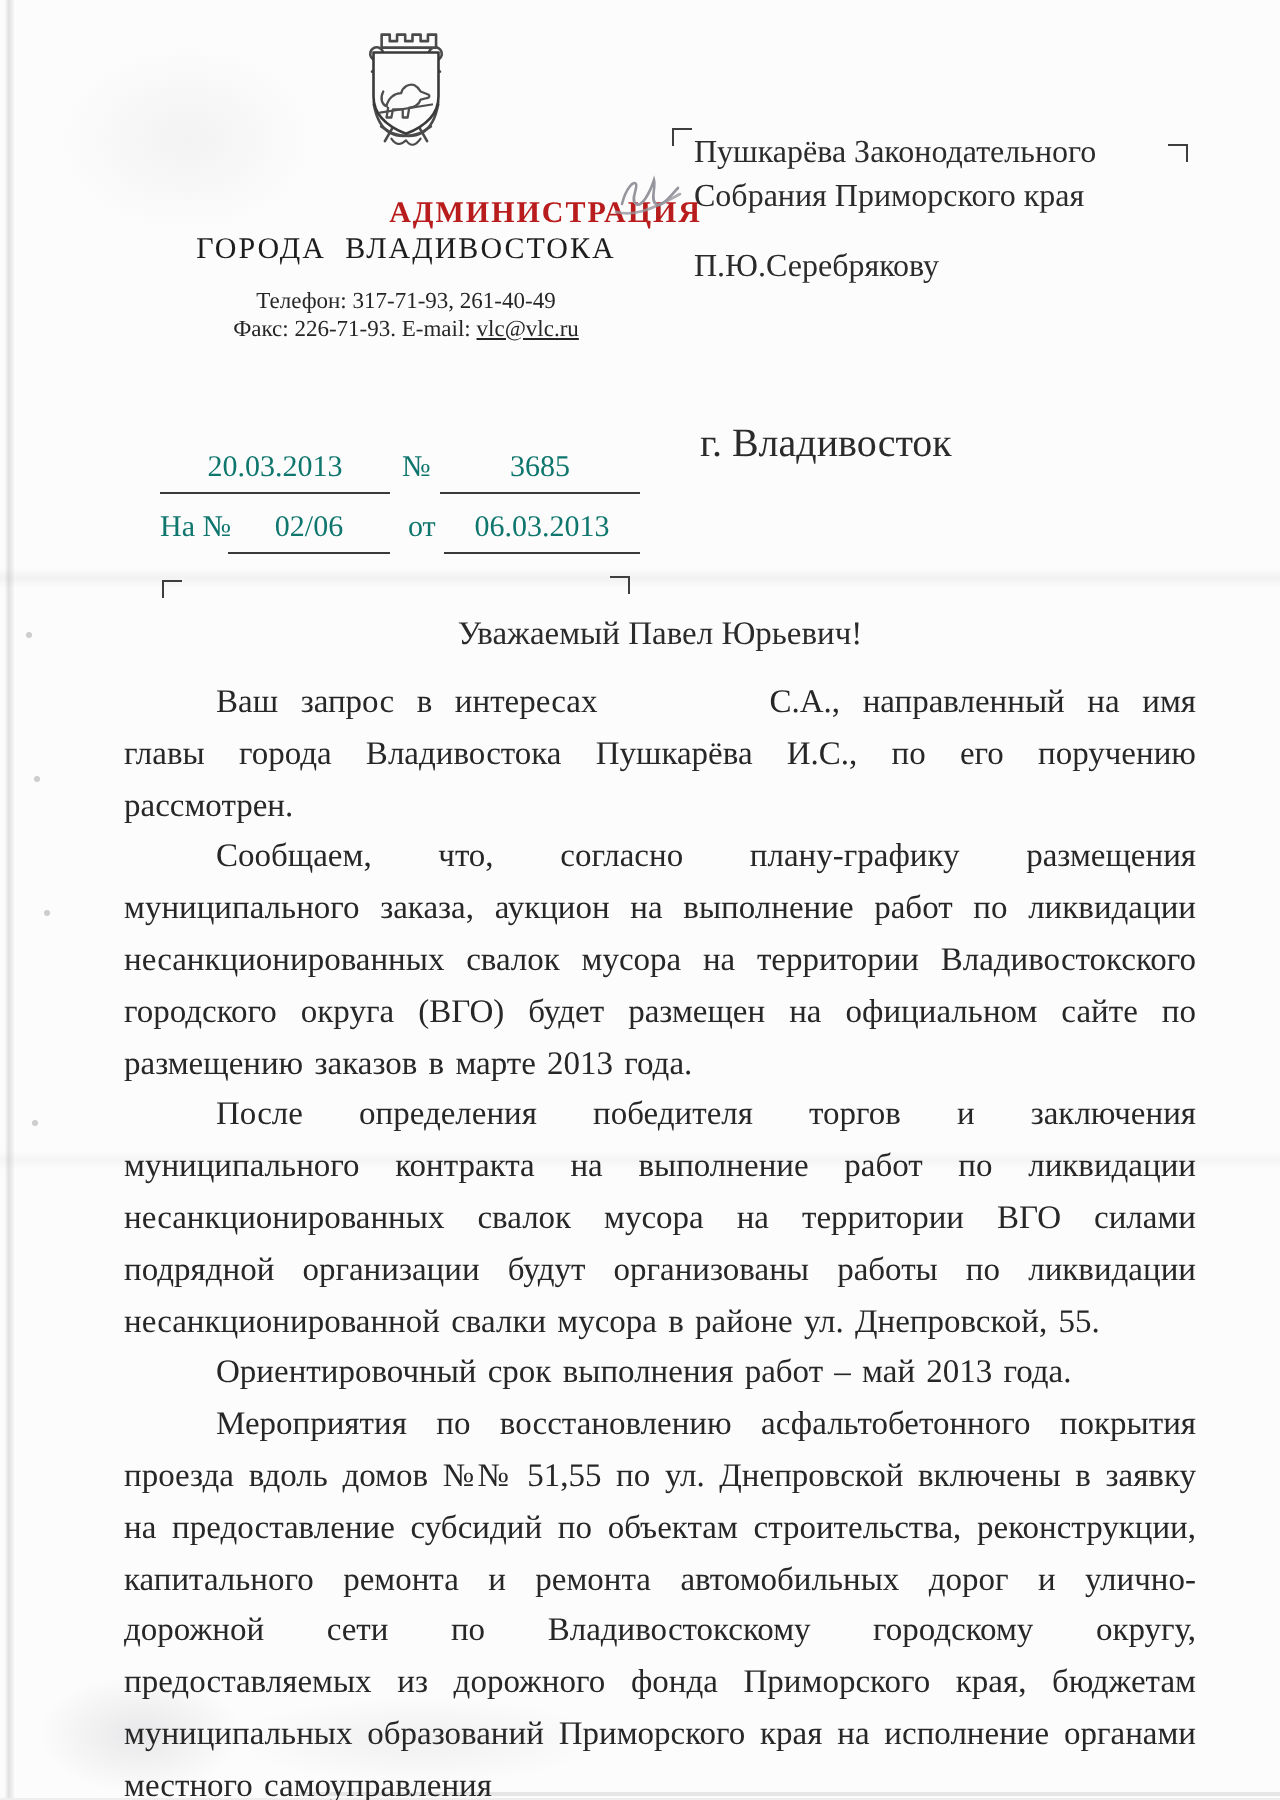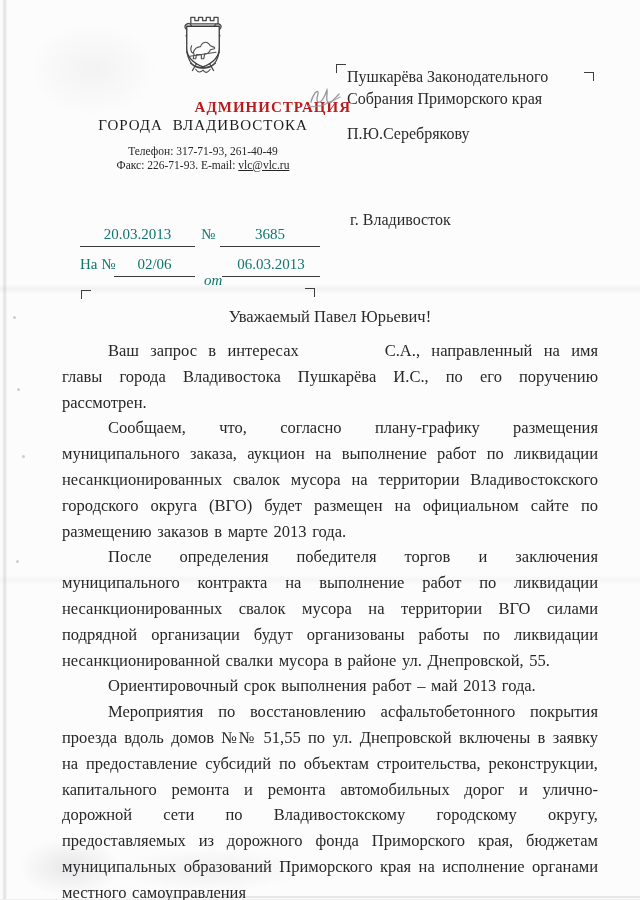--- a/index.html
+++ b/index.html
@@ -20,34 +20,34 @@
   
   .letterhead{position:absolute;left:55px;top:10px;width:296px;text-align:center;}
   .emblem{display:block;margin:0 auto;}
   .org1{font-weight:bold;font-size:15px;letter-spacing:1px;margin-top:11px;color:#b91c1c;text-align:right;}
   .org2{font-weight:normal;font-size:15px;letter-spacing:1px;word-spacing:5px;margin-top:1px;color:#1d1d1d;}
   .addr{margin-top:11px;font-size:11.5px;line-height:13.5px;color:#262626;}
   .addr .email{text-decoration:underline;}
   
   .addressee{position:absolute;left:347px;top:66px;width:250px;font-size:16px;line-height:22px;}
   .addressee .name{margin-top:13px;}
-  .city{position:absolute;left:350px;top:211px;font-size:16px;}
+  .city{position:absolute;left:350px;top:211px;font-size:20px;}
   .corner{position:absolute;width:9px;height:8px;}
   .ctl{border-left:1.5px solid #3e3e3e;border-top:1.5px solid #3e3e3e;}
   .ctr{border-right:1.5px solid #3e3e3e;border-top:1.5px solid #3e3e3e;}
   .handmark{position:absolute;left:306px;top:84px;}
   
   .ref{position:absolute;font-size:15px;color:#0f766e;}
   .uline{border-bottom:1.4px solid #3a3a3a;text-align:center;padding-bottom:3px;}
   .ref-date{left:80px;top:226px;width:115px;}
   .ref-nolabel{left:201px;top:226px;}
   .ref-number{left:220px;top:226px;width:100px;}
   .ref-onlabel{left:80px;top:256px;}
   .ref-replyno{left:114px;top:256px;width:81px;}
-  .ref-fromlabel{left:204px;top:272px;font-style:italic;}
+  .ref-fromlabel{left:204px;top:256px;}
   .ref-replydate{left:222px;top:256px;width:98px;}
   
   .salutation{position:absolute;left:62px;top:307px;width:536px;text-align:center;font-size:16.5px;}
   .body-text{position:absolute;left:62px;top:338px;width:536px;font-size:16.5px;
     line-height:25.8px;text-align:justify;word-spacing:1.5px;color:#272727;}
   .body-text p{margin:0;text-indent:46px;}
   .gap{display:inline-block;width:86px;}
 </style>
 </head>
 <body>

